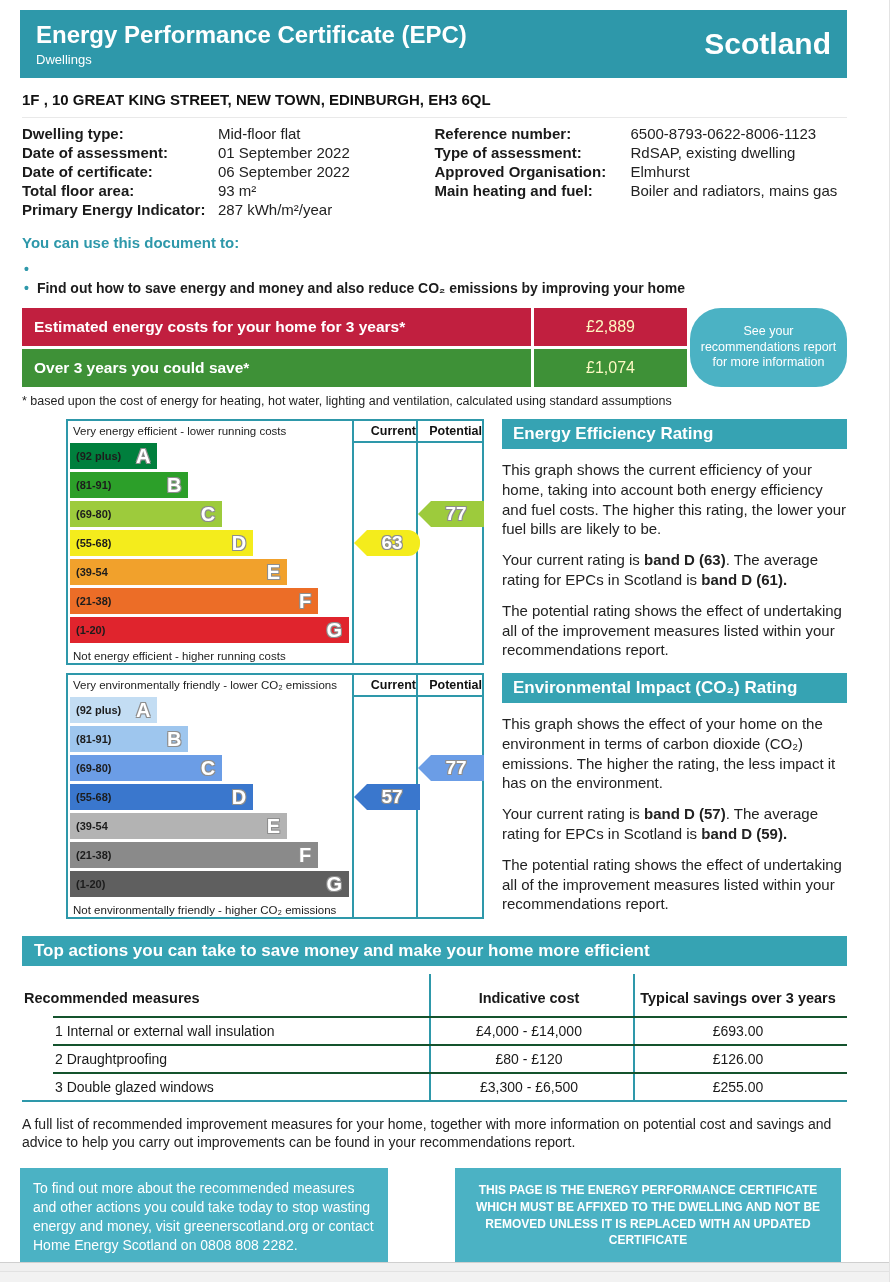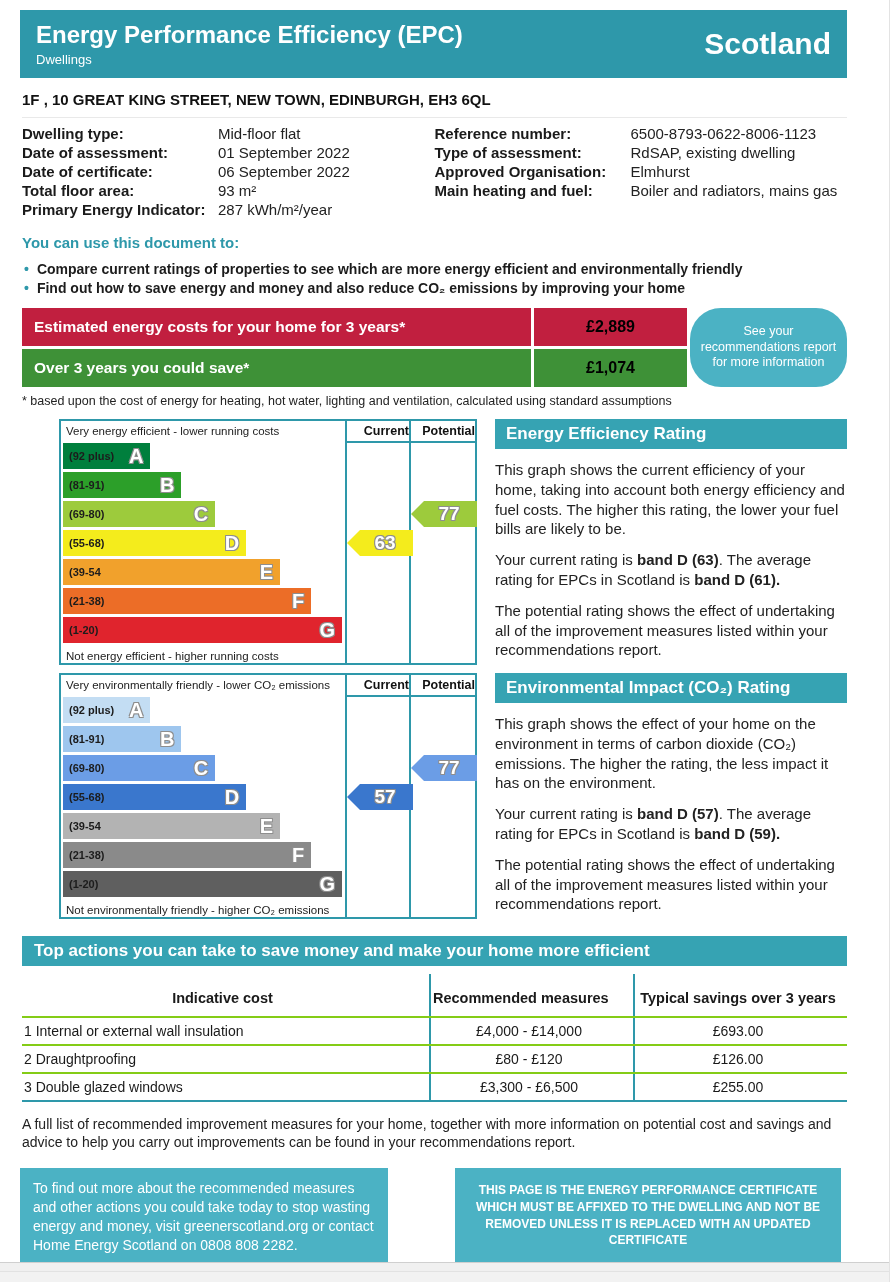--- a/index.html
+++ b/index.html
@@ -26,29 +26,29 @@
   
   .usage { margin:15px 42px 0 22px; }
   .usage-head { color:#2e98aa; font-weight:bold; font-size:15px; margin-bottom:10px; }
   .bullet-row { display:flex; align-items:baseline; font-size:14px; font-weight:bold; color:#1c1c1c; margin-bottom:3px; }
   .bullet-dot { color:#2e98aa; margin:0 8px 0 2px; font-size:14px; }
 
   
   .costs { margin:12px 42px 0 22px; display:grid; grid-template-columns:1fr 153px 157px;
            grid-auto-rows:38px; gap:3px; }
   .cost-label { color:#fff; font-weight:bold; font-size:15.5px; display:flex; align-items:center; padding-left:12px; }
-  .cost-value { color:#000000; font-weight:bold; font-size:16px; display:flex; align-items:center; justify-content:center; }
+  .cost-value { color:#fef9c3; font-weight:normal; font-size:16px; display:flex; align-items:center; justify-content:center; }
   .cost-note { grid-column:3; grid-row:1 / 3; background:#4bb2c4; color:#fff; font-size:12.5px;
                display:flex; align-items:center; justify-content:center; text-align:center; padding:4px 10px; line-height:1.25;border-radius:31px; }
   .row-red { background:#c11f3f; }
   .row-green { background:#3e9137; }
   .footnote { margin:7px 42px 0 22px; font-size:12.5px; color:#222; }
 
   
-  .charts { margin:11px 42px 0 19px; display:flex; flex-direction:column; gap:8px;padding-left:40px; }
+  .charts { margin:11px 42px 0 26px; display:flex; flex-direction:column; gap:8px;padding-left:40px; }
   .chart-row { display:flex; gap:18px; }
   .chart { position:relative; width:418px; height:246px; border:2px solid #2e98aa; background:#fff;
            display:grid; grid-template-columns:1fr 64px 66px; }
   .chart-left { overflow:hidden; }
   .chart-toplabel { height:20px; padding:4px 0 0 5px; font-size:11.5px; color:#222; }
   .bands { padding:2px 0 0 2px; }
   .band-row { height:26px; margin-bottom:3px; }
   .band-bar { height:100%; display:flex; justify-content:space-between; align-items:center; padding:0 7px 0 6px; }
   .band-range { font-size:11px; font-weight:bold; color:#1c1c1c; white-space:nowrap; }
   .band-letter { font-size:20px; font-weight:bold; color:#fff; line-height:1;
@@ -71,21 +71,21 @@
   
   .top-actions { margin:17px 42px 0 22px; }
   .ta-head { background:#36a3b3; color:#fff; font-weight:bold; font-size:17px; padding:5px 12px; }
   .ta-table { margin-top:8px; }
   .ta-row { display:grid; grid-template-columns:1fr 204px 212px; }
   .ta-cell { font-size:14px; padding:5px 8px 5px 2px; }
   .ta-cell.c2, .ta-cell.c3 { text-align:center; }
   .ta-row .c1 { border-right:2px solid #2e98aa; }
   .ta-row .c2 { border-right:2px solid #2e98aa; }
   .ta-header .ta-cell { font-weight:bold; font-size:14.5px; padding-top:16px; padding-bottom:10px; }
-  .ta-body .ta-row { border-top:2px solid #84cc16; }
+  .ta-body .ta-row { border-top:2px solid #14532d;margin-left:31px; }
   .ta-table { border-bottom:2px solid #2e98aa; }
   .ta-note { margin:13px 42px 0 22px; font-size:14px; line-height:1.32; color:#222; }
 
   
   .footer-boxes { margin:16px 42px 0 20px; display:flex; }
   .fbox { background:#4bb2c4; color:#fff; }
   .fbox-left { width:368px; font-size:14px; line-height:1.35; padding:11px 13px; }
   .fbox-right { width:386px; margin-left:67px; font-size:12px; font-weight:bold; text-align:center;
                 line-height:1.4; padding:14px 16px; }
 
@@ -94,21 +94,21 @@
                   border-top:1px solid #cfcfcf; }
   .bottom-strip-inner { height:9px; border-bottom:1px solid #e2e2e2; background:#f0f0f0; }
 </style>
 </head>
 <body>
 
 <div class="page">
 
   <div class="banner">
     <div>
-      <div class="banner-title">Energy Performance Efficiency (EPC)</div>
+      <div class="banner-title">Energy Performance Certificate (EPC)</div>
       <div class="banner-sub">Dwellings</div>
     </div>
     <div class="banner-region">Scotland</div>
   </div>
 
   <div class="address">1F , 10 GREAT KING STREET, NEW TOWN, EDINBURGH, EH3 6QL</div>
 
   <div class="details">
     <div class="kv">
       <div class="k">Dwelling type:</div>
@@ -131,21 +131,20 @@
       <div class="v">Elmhurst</div>
       <div class="k">Main heating and fuel:</div>
       <div class="v">Boiler and radiators, mains gas</div>
     </div>
   </div>
 
   <div class="usage">
     <div class="usage-head">You can use this document to:</div>
     <div class="bullet-row">
       <span class="bullet-dot">•</span>
-      <span>Compare current ratings of properties to see which are more energy efficient and environmentally friendly</span>
     </div>
     <div class="bullet-row">
       <span class="bullet-dot">•</span>
       <span>Find out how to save energy and money and also reduce CO₂ emissions by improving your home</span>
     </div>
   </div>
 
   <div class="costs">
     <div class="cost-label row-red">Estimated energy costs for your home for 3 years*</div>
     <div class="cost-value row-red">£2,889</div>
@@ -206,21 +205,21 @@
               </div>
             </div>
           <div class="chart-bottomlabel">Not energy efficient - higher running costs</div>
         </div>
         <div class="chart-col">
           <div class="col-head">Current</div>
         </div>
         <div class="chart-col">
           <div class="col-head">Potential</div>
         </div>
-      <div class="pointer pointer-current" style="background: rgb(244, 236, 28); top: 109px;">63</div>
+      <div class="pointer pointer-current" style="background: rgb(244, 236, 28); top: 109px; border-radius: 12px;">63</div>
           <div class="pointer pointer-potential" style="background: rgb(157, 203, 60); top: 80px;">77</div>
         </div>
       <div class="panel">
         <div class="panel-head">Energy Efficiency Rating</div>
         <p>This graph shows the current efficiency of your home, taking into account both energy efficiency and fuel costs. The higher this rating, the lower your fuel bills are likely to be.</p>
         <p>Your current rating is <b>band D (63)</b>. The average rating for EPCs in Scotland is <b>band D (61).</b></p>
         <p>The potential rating shows the effect of undertaking all of the improvement measures listed within your recommendations report.</p>
       </div>
     </div>
 
@@ -290,22 +289,22 @@
         <p>The potential rating shows the effect of undertaking all of the improvement measures listed within your recommendations report.</p>
       </div>
     </div>
 
   </div>
 
   <div class="top-actions">
     <div class="ta-head">Top actions you can take to save money and make your home more efficient</div>
     <div class="ta-table">
       <div class="ta-row ta-header">
+        <div class="ta-cell c1">Recommended measures</div>
         <div class="ta-cell c2">Indicative cost</div>
-        <div class="ta-cell c1">Recommended measures</div>
         <div class="ta-cell c3">Typical savings over 3 years</div>
       </div>
       <div class="ta-body">
         <div class="ta-row">
           <div class="ta-cell c1">1 Internal or external wall insulation</div>
           <div class="ta-cell c2">£4,000 - £14,000</div>
           <div class="ta-cell c3">£693.00</div>
         </div>
         <div class="ta-row">
           <div class="ta-cell c1">2 Draughtproofing</div>

